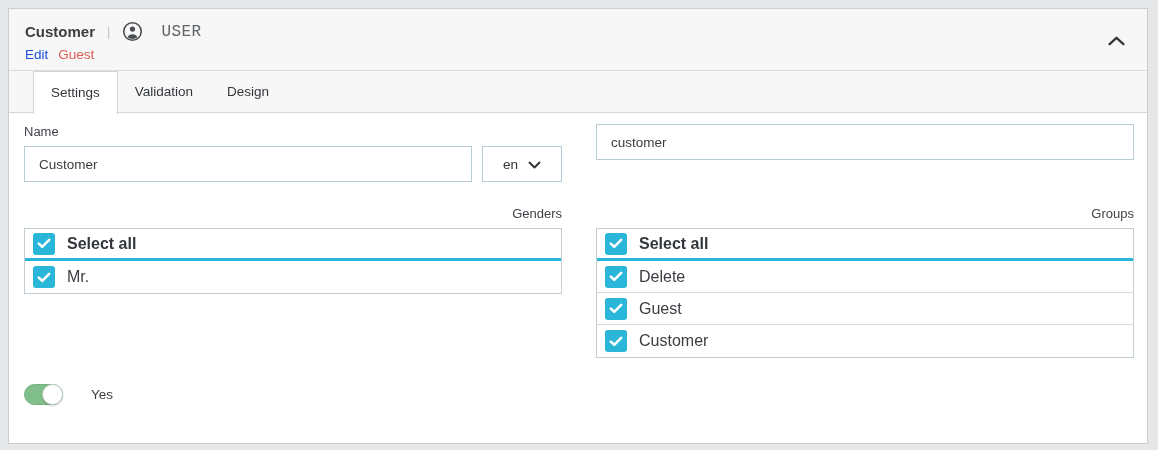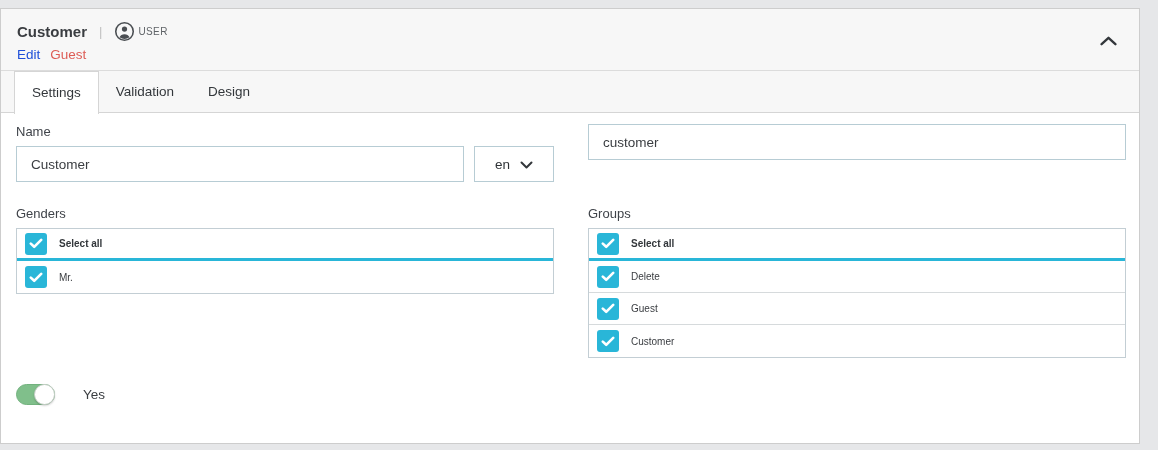--- a/index.html
+++ b/index.html
@@ -4,49 +4,49 @@
 <style>
   * { margin:0; padding:0; box-sizing:border-box; }
   html,body { width:1158px; height:450px; }
   body {
     background:#e6e7e9;
     font-family:"Liberation Sans", sans-serif;
     position:relative;
     overflow:hidden;
   }
   .panel {
-    position:absolute; left:0; top:8px;
+    position:absolute; left:8px; top:8px;
     width:1140px; height:436px;
     background:#ffffff;
     border:1px solid #cdcdcd;
   }
   
   .panel-header {
     background:#f7f7f7;
     height:62px;
     padding:12px 16px 0 16px;
     border-bottom:1px solid #dcdcdc;
     position:relative;
   }
   .title-row { display:flex; align-items:center; }
   .title { font-size:15px; font-weight:bold; color:#3a3d41; }
   .sep { color:#bfbfbf; margin:0 12px; font-size:13px; }
   .user-icon { display:flex; align-items:center; }
-  .type-label { font-size:10px; color:#5f6367; margin-left:3px; letter-spacing:0.4px; }
+  .type-label { font-size:16px; color:#5f6367; margin-left:18px; letter-spacing:0.4px;font-family:Liberation Mono, monospace; }
   .actions-row { margin-top:5px; font-size:13.5px; }
   .edit-link { color:#1d4ed8; margin-right:10px; cursor:pointer; text-decoration:none; }
   .delete-link { color:#dd5c55; cursor:pointer; text-decoration:none; }
   .collapse-btn { position:absolute; right:22px; top:27px; cursor:pointer; line-height:0; }
   
   .tabs {
     background:#f7f7f7;
     height:42px;
     display:flex;
     border-bottom:1px solid #d5d5d5;
-    padding-left:13px;
+    padding-left:24px;
   }
   .tab {
     padding:0 17px;
     line-height:42px;
     font-size:13.5px;
     color:#33373b;
     cursor:pointer;
     white-space:nowrap;
   }
   .tab.active {
@@ -73,36 +73,36 @@
     background:#fff;
     outline:none;
   }
   .locale-select {
     width:80px; height:36px; flex:none;
     border:1px solid #b7ccd4;
     display:flex; align-items:center; justify-content:center; gap:10px;
     font-size:13.5px; color:#2f3337;
     cursor:pointer; background:#fff;
   }
-  .row2 { margin-top:24px; }
+  .row2 { margin-top:24px;text-align:right; }
   .check-list { border:1px solid #c3ced4; background:#fff; }
   .check-row { display:flex; align-items:center; height:32px; padding:0 8px; cursor:pointer; }
   .check-row.header { border-bottom:3px solid #29b6d8; }
   .check-row.header .check-label { font-weight:bold; color:#33373b; }
   .check-row.item { border-bottom:1px solid #d6dadc; }
   .check-row.item:last-child { border-bottom:none; }
   .checkbox {
     width:22px; height:22px; flex:none;
     background:#29b6d8;
     border-radius:3px;
     margin-right:12px;
     display:flex; align-items:center; justify-content:center;
     cursor:pointer;
   }
-  .check-label { font-size:10px; color:#3a3d41; }
+  .check-label { font-size:16px; color:#3a3d41; }
   .row3 { margin-top:26px; padding-bottom:12px; }
   .toggle-row { display:flex; align-items:center; margin-top:9px; }
   .toggle {
     width:39px; height:21px; flex:none;
     border-radius:11px;
     background:#80bf8b;
     border:1px solid #72b27e;
     position:relative;
     cursor:pointer;
   }

